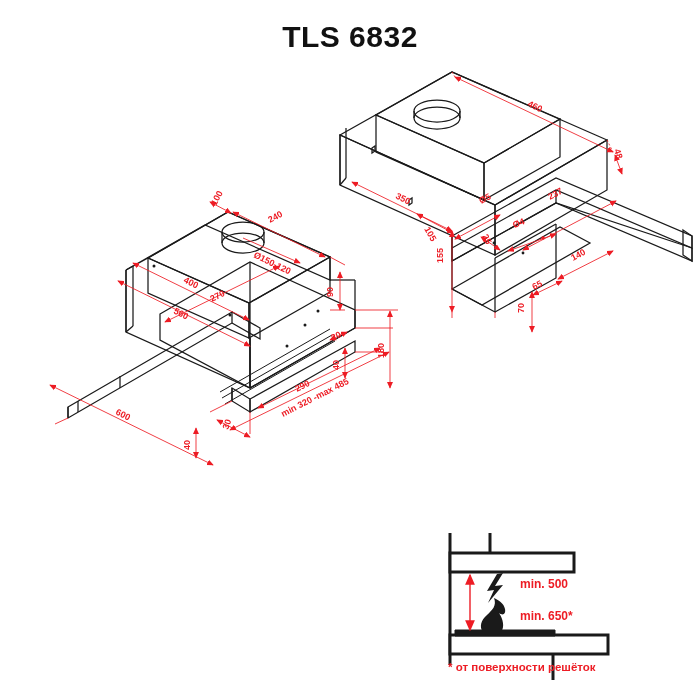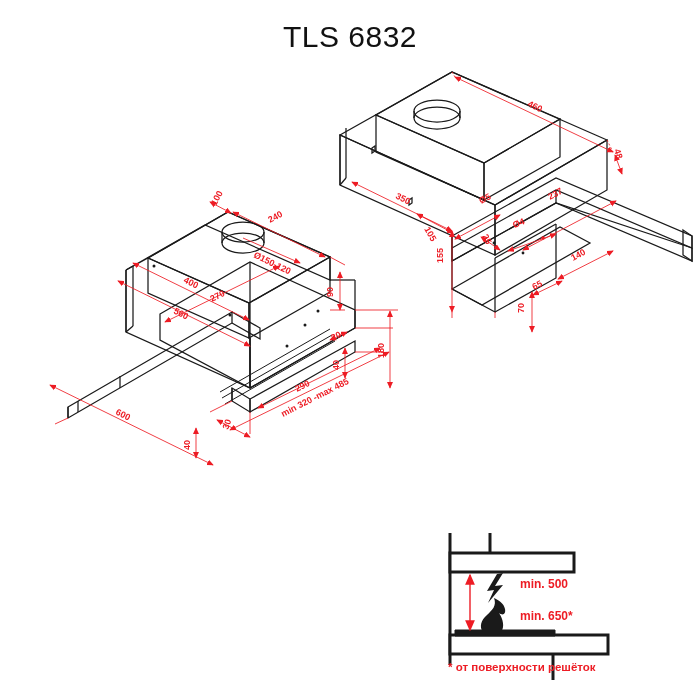--- a/index.html
+++ b/index.html
@@ -10,21 +10,21 @@
     font-family:"Liberation Sans", sans-serif;
     overflow:hidden;
     position:relative;
   }
   .stage{position:absolute;left:0;top:0;width:700px;height:700px;}
   .title{
     position:absolute;
     left:0;top:20px;width:700px;
     text-align:center;
     font-size:30px;
-    font-weight:normal;
+    font-weight:bold;
     letter-spacing:0.5px;
     color:#111111;
     font-family:"Liberation Sans", sans-serif;
   }
   svg{display:block;}
 </style>
 </head>
 <body>
 
 <div class="stage">

